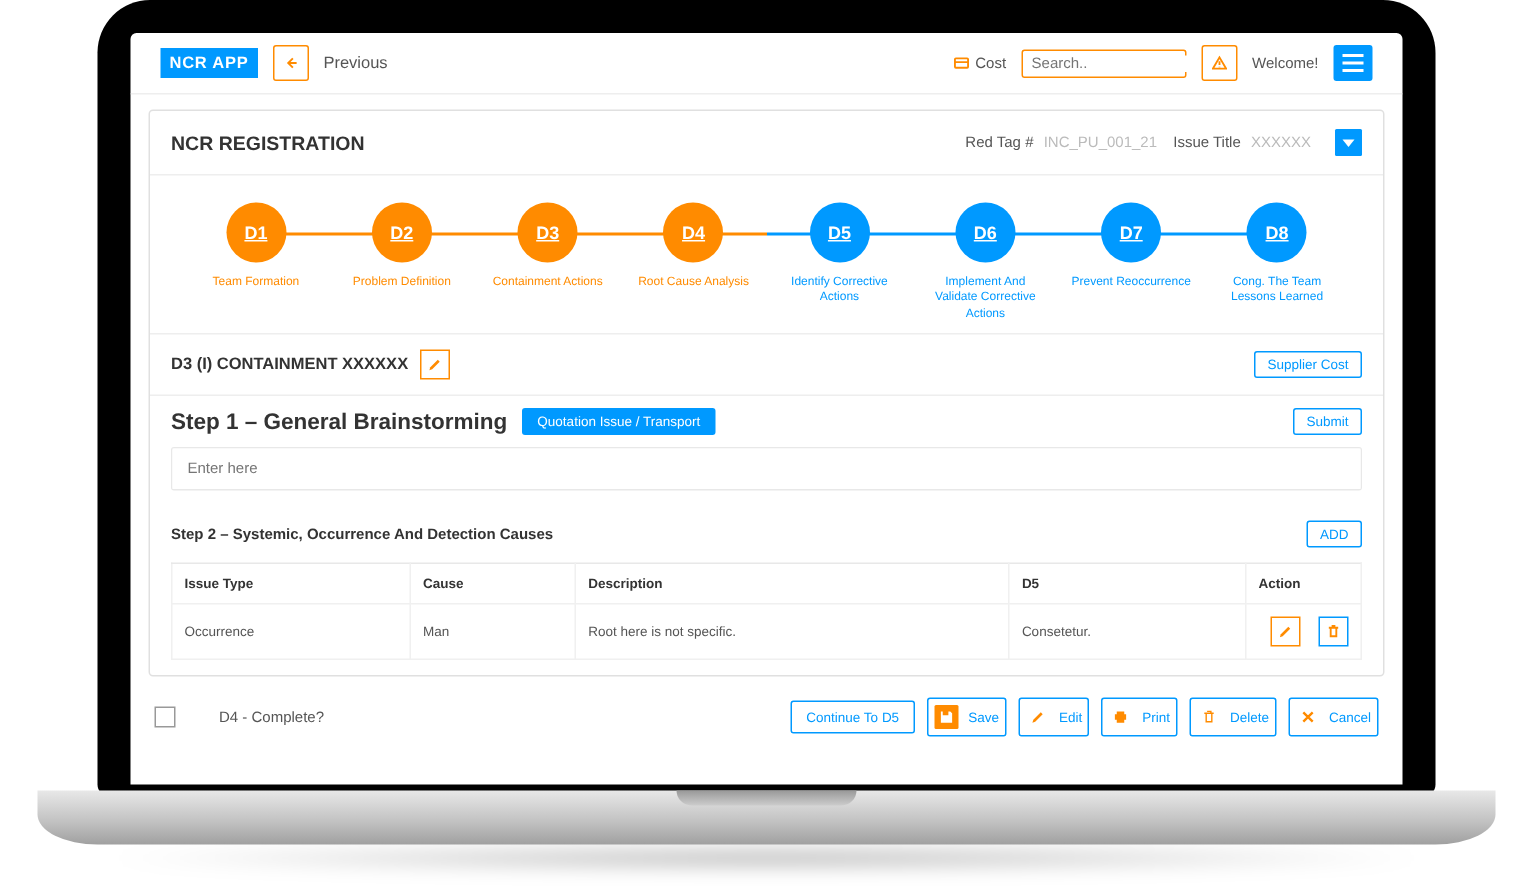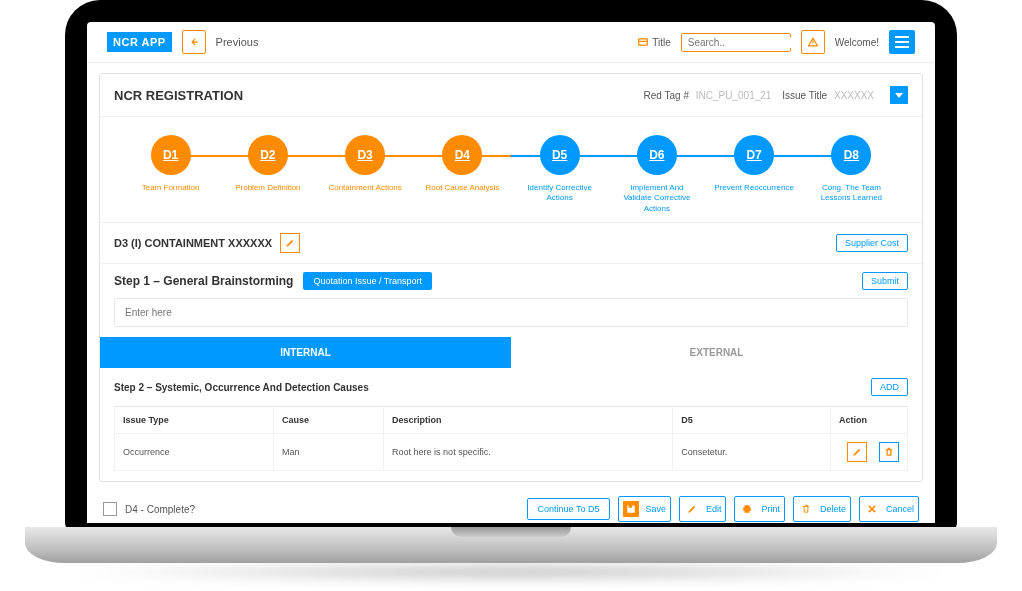--- a/index.html
+++ b/index.html
@@ -45,40 +45,40 @@
 .step.blue::after { background: #0099ff; }
 .step.trans::after { background: linear-gradient(90deg, #ff8b00 50%, #0099ff 50%); }
 
 .section-head { display: flex; align-items: center; padding: 10px 14px; border-top: 1px solid #eee; border-bottom: 1px solid #eee; }
 .section-title { font-weight: 700; font-size: 11px; color: #333; }
 .edit-icon { width: 20px; height: 20px; border: 1px solid #ff8b00; display: flex; align-items: center; justify-content: center; color: #ff8b00; margin-left: 8px; cursor: pointer; }
 .btn-outline { border: 1px solid #0099ff; color: #0099ff; padding: 3px 8px; border-radius: 2px; font-size: 9px; background: #fff; cursor: pointer; }
 .right { margin-left: auto; }
 
 .step1 { display: flex; align-items: center; padding: 8px 14px; gap: 10px; }
-.step1-label { font-weight: 700; font-size: 12px; color: #333; }
+.step1-label { font-weight: 700; font-size: 15px; color: #333; }
 .chip { background: #0099ff; color: #fff; padding: 4px 10px; font-size: 9px; border-radius: 2px; }
 .input-box { margin: 0 14px 10px; border: 1px solid #e8e8e8; border-radius: 2px; }
 .input-box input { width: 100%; border: none; outline: none; padding: 8px 10px; font-size: 10px; color: #999; }
 
 .tabs { display: flex; }
 .tab { flex: 1; text-align: center; padding: 10px; font-size: 10px; font-weight: 700; color: #999; cursor: pointer; }
 .tab.active { background: #0099ff; color: #fff; }
 
 .step2 { padding: 10px 14px; display: flex; align-items: center; }
 .step2-title { font-weight: 700; font-size: 10px; color: #333; }
 
 .table { width: calc(100% - 28px); margin: 0 14px 10px; border-collapse: collapse; font-size: 9px; }
 .table th { text-align: left; padding: 8px; border: 1px solid #f0f0f0; font-weight: 700; color: #333; border-top: 1px solid #e8e8e8; }
 .table td { padding: 8px; border: 1px solid #f0f0f0; color: #555; }
 .table .act { display: flex; gap: 4px; }
 
 .footer { display: flex; align-items: center; padding: 8px 4px; gap: 8px; margin-top: 6px; margin-bottom: 10px; }
 .checkbox { width: 14px; height: 14px; border: 1px solid #999; background: #fff; cursor: pointer; }
-.check-label { font-size: 10px; color: #555; }
+.check-label { font-size: 10px; color: #555; margin-left: 21px; }
 .btn-action { display: flex; align-items: center; gap: 6px; border: 1px solid #0099ff; padding: 4px 4px; border-radius: 2px; font-size: 9px; cursor: pointer; }
 .btn-action .icon-sq { width: 16px; height: 16px; background: #ff8b00; display: flex; align-items: center; justify-content: center; color: #fff; font-size: 10px; border-radius: 1px; }
 .btn-action .txt { color: #0099ff; }
 
 svg { display: block; }
 .sicon { width: 10px; height: 10px; stroke: currentColor; fill: none; stroke-width: 2; }
 .ficon { width: 10px; height: 10px; fill: currentColor; }
 </style>
 </head>
 <body>
@@ -96,21 +96,21 @@
                 <path d="M10 3 L5 8 L10 13 M5 8 H14"></path>
               </svg>
           </div>
           <span class="prev-label">Previous</span>
           <div class="spacer"></div>
           <div class="loc">
             <svg class="sicon" viewBox="0 0 16 16" style="stroke:#ff8b00">
                 <rect x="1" y="3" width="14" height="10" rx="1"></rect>
                 <path d="M1 7 H15"></path>
               </svg>
-            <span>Title</span>
+            <span>Cost</span>
           </div>
           <div class="search">
             <input type="text" placeholder="Search.." style="">
             <svg class="sicon" viewBox="0 0 16 16" style="stroke:#ff8b00">
                 <circle cx="7" cy="7" r="5"></circle>
                 <path d="M11 11 L14 14"></path>
               </svg>
           </div>
           <div class="warn-btn">
             <svg class="sicon" viewBox="0 0 16 16">
@@ -188,24 +188,20 @@
             <div class="step1">
               <span class="step1-label">Step 1 – General Brainstorming</span>
               <span class="chip">Quotation Issue / Transport</span>
               <div class="spacer"></div>
               <button class="btn-outline">Submit</button>
             </div>
             <div class="input-box">
               <input type="text" placeholder="Enter here" style="">
             </div>
 
-            <div class="tabs">
-              <div class="tab active">INTERNAL</div>
-              <div class="tab">EXTERNAL</div>
-            </div>
 
             <div class="step2">
               <span class="step2-title">Step 2 – Systemic, Occurrence And Detection Causes</span>
               <div class="spacer"></div>
               <button class="btn-outline">ADD</button>
             </div>
 
             <table class="table">
               <thead>
                   <tr>

